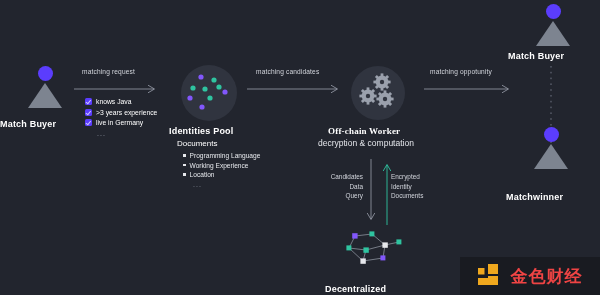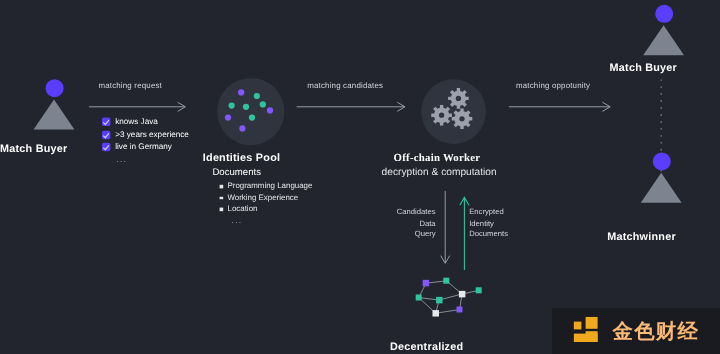--- a/index.html
+++ b/index.html
@@ -141,21 +141,21 @@
   
   #watermark {
     right: 0; bottom: 0;
     width: 140px; height: 38px;
     background: #191b21;
     display: flex;
     align-items: center;
     justify-content: center;
   }
   #watermark .wm-text {
-    color: #fdba74;
+    color: #ef4444;
     font-size: 17px;
     font-weight: bold;
     letter-spacing: 1px;
     margin-left: 7px;
     font-family: "DejaVu Sans", sans-serif;
   }
 </style>
 </head>
 <body>
 

